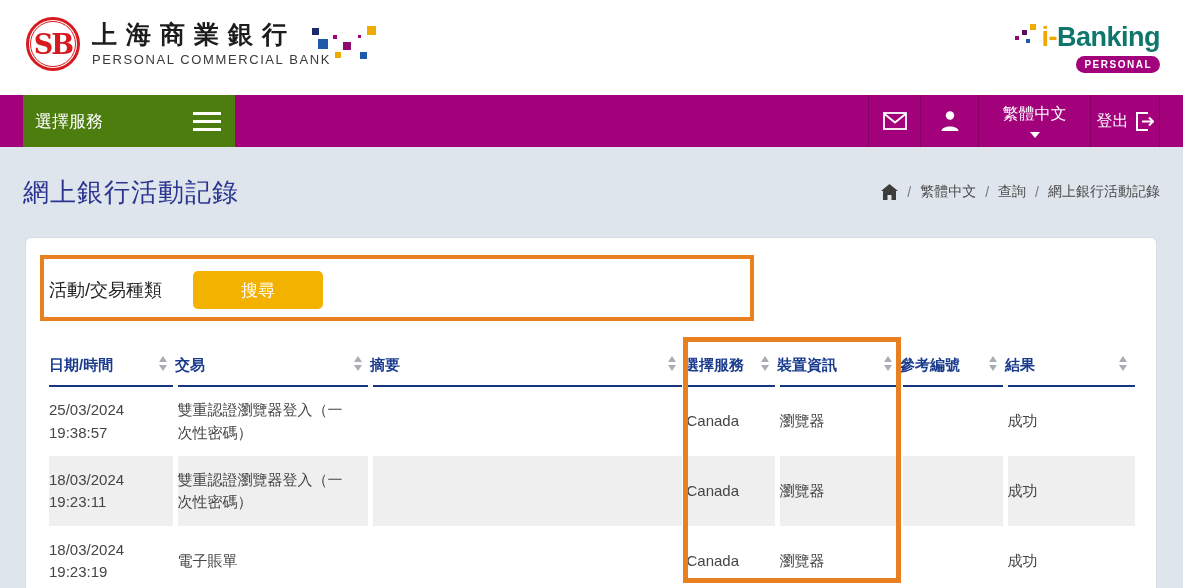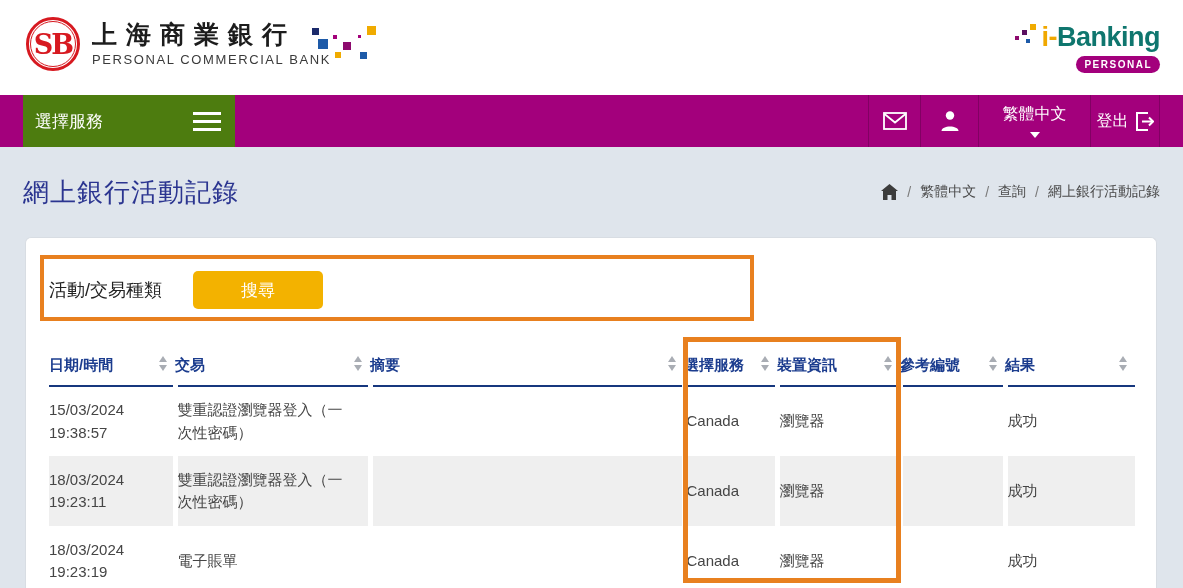--- a/index.html
+++ b/index.html
@@ -249,21 +249,21 @@
                   <i class="u"></i>
                   <i class="d"></i>
                 </span>
               </div>
             </th>
         </tr>
       </thead>
       <tbody>
         <tr>
           <td>
-              <div>15/03/2024</div>
+              <div>25/03/2024</div>
               <div>19:38:57</div>
             </td>
           <td>雙重認證瀏覽器登入（一次性密碼）</td>
           <td></td>
           <td>Canada</td>
           <td>瀏覽器</td>
           <td></td>
           <td>成功</td>
         </tr>
         <tr class="stripe">

